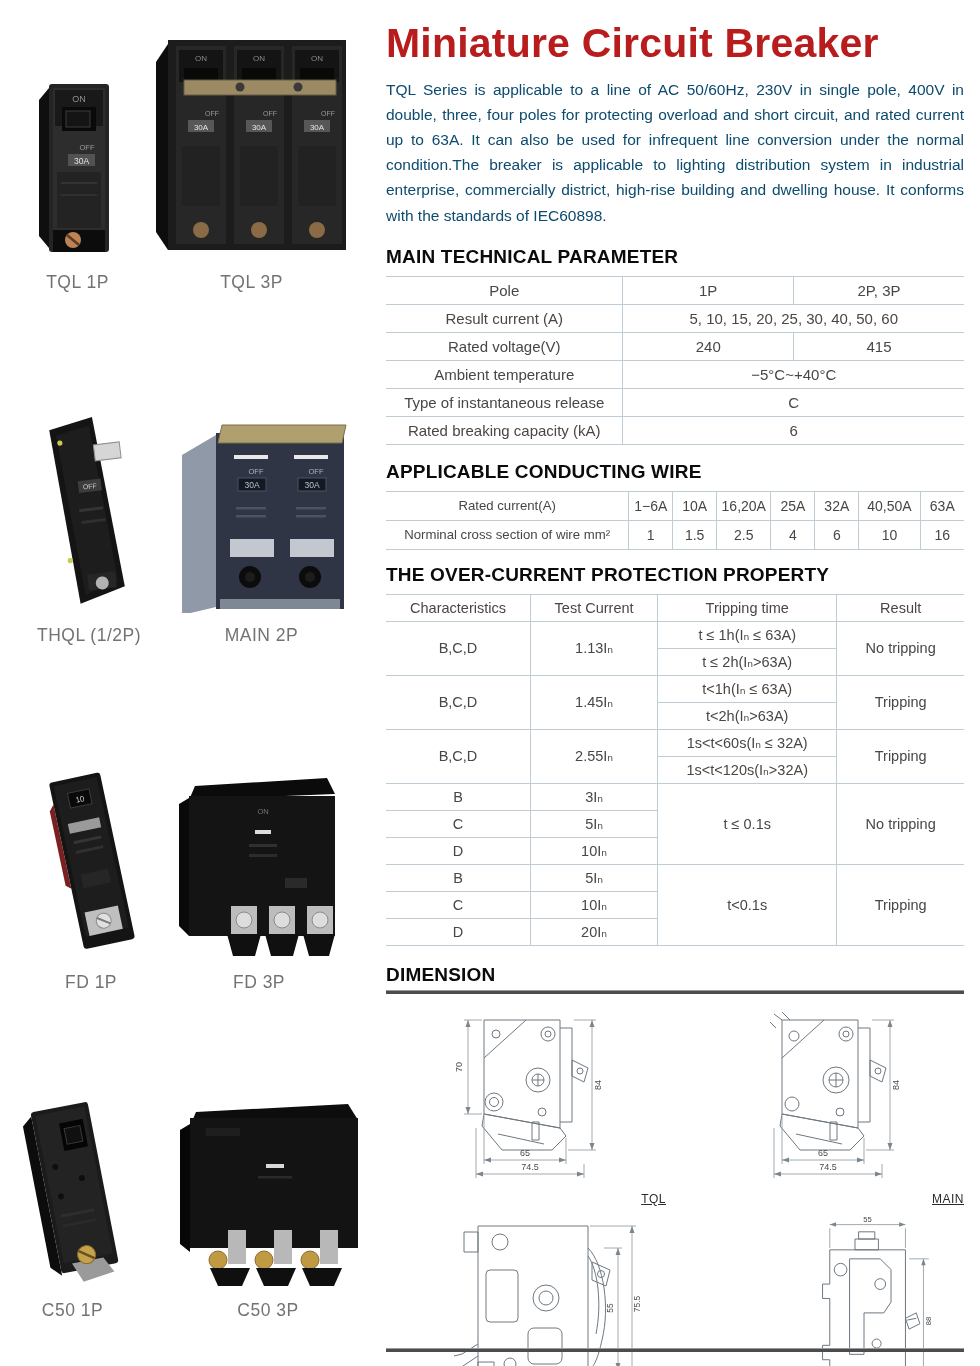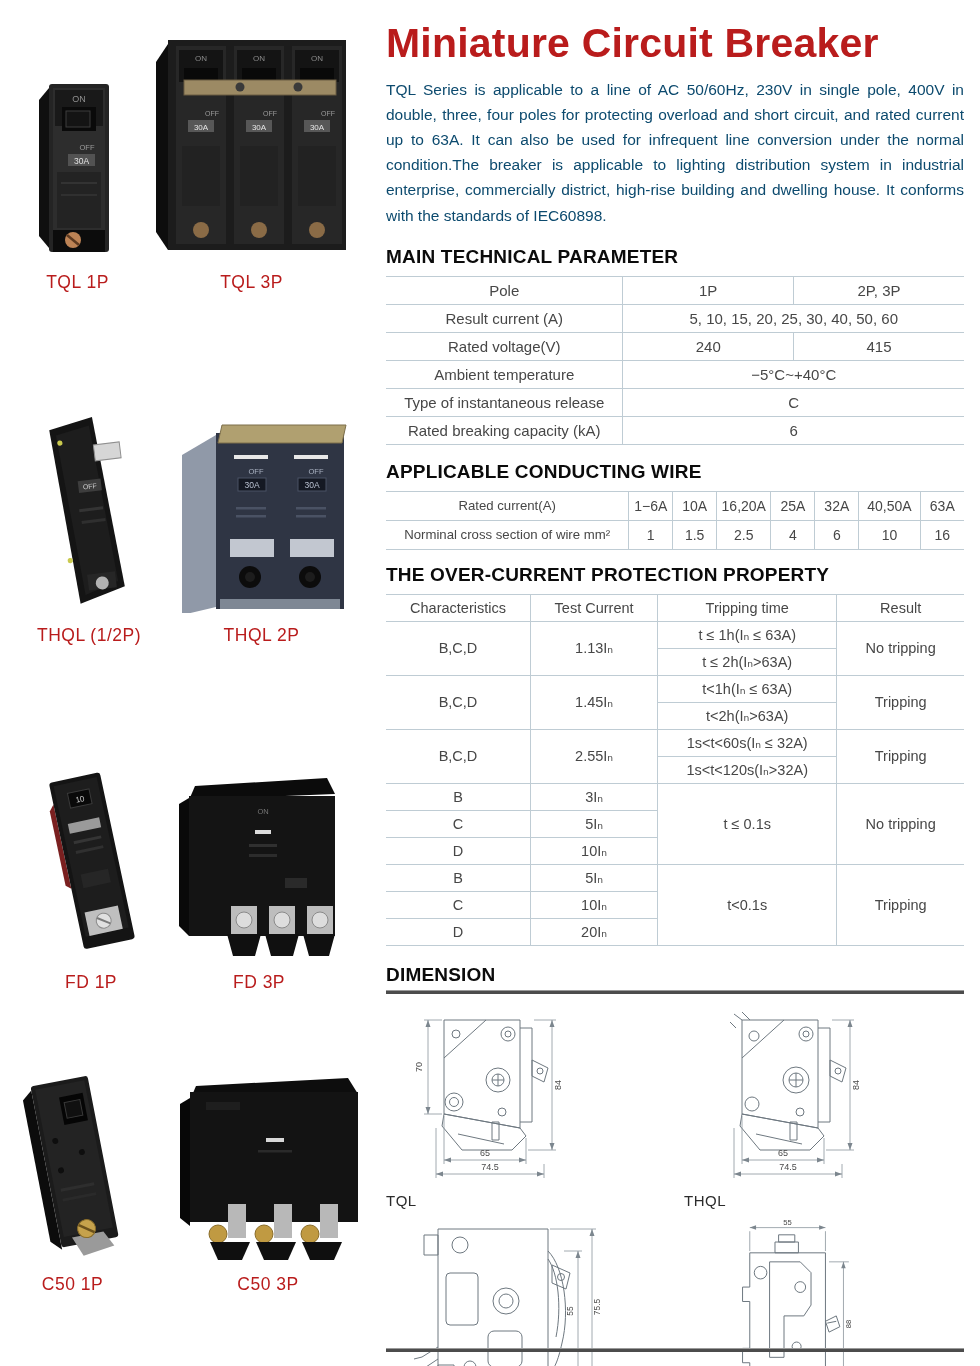--- a/index.html
+++ b/index.html
@@ -3,43 +3,43 @@
 <meta charset="utf-8">
 <style>
   html,body{margin:0;padding:0;background:#e8e8e8;}
   .page{position:relative;width:980px;height:1366px;background:#ffffff;margin:0 auto;
         font-family:"Liberation Sans","DejaVu Sans",sans-serif;overflow:hidden;}
 
   
   .prod-row{position:absolute;left:12px;width:360px;display:flex;align-items:flex-end;
             justify-content:center;gap:34px;}
   .product{display:flex;flex-direction:column;align-items:center;}
-  .caption{margin-top:12px;font-size:17.5px;color:#b91c1c;text-align:center;letter-spacing:.5px;}
+  .caption{margin-top:12px;font-size:17.5px;color:#737373;text-align:center;letter-spacing:.5px;}
 
   
   .right-col{position:absolute;left:386px;top:0;width:578px;}
   .doc-title{font-size:41px;font-weight:bold;color:#b91c1c;margin:20px 0 10px 0;letter-spacing:.2px;}
   .sec-h{font-size:19px;font-weight:bold;color:#0b0b0b;margin:14px 0 8px 0;letter-spacing:.2px;}
   .app-body{font-size:15.5px;color:#0c4a6e;line-height:1.62;text-align:justify;margin:0 0 6px 0;}
 
   table.tbl{width:100%;border-collapse:collapse;table-layout:fixed;}
   table.tbl td{border:1px solid #bfccd4;text-align:center;vertical-align:middle;
                color:#474747;font-size:15px;height:25px;padding:1px 4px;overflow:hidden;}
   table.tbl td:first-child{border-left:none;margin-top:48px;}
   table.tbl td:last-child{border-right:none;}
   table.wire td{font-size:14px;height:26px;}
   table.wire td.lbl{font-size:13.2px;}
   table.oc td{font-size:14.5px;height:24px;}
 
   .rule{height:3px;background:#4c4c4c;border-top:1px solid #9a9a9a;margin:4px 0 10px 0;}
   .rule.footer{position:absolute;left:386px;top:1348px;width:578px;margin:0;}
 
   .dim-grid{display:grid;grid-template-columns:1fr 1fr;column-gap:18px;row-gap:6px;margin-top:4px;}
-  .dim-cell{display:flex;flex-direction:column;align-items:flex-start;}
-  .dim-label{font-size:15px;color:#2b2b2b;margin-top:2px;letter-spacing:.5px;}
+  .dim-cell{display:flex;flex-direction:column;align-items:flex-end;}
+  .dim-label{font-size:12px;color:#2b2b2b;margin-top:2px;letter-spacing:.5px;text-decoration:underline;}
 
   svg{display:block;}
   .dw line,.dw path,.dw rect,.dw circle,.dw polyline,.dw polygon{vector-effect:non-scaling-stroke;}
   .dw text{font-family:"Liberation Sans","DejaVu Sans",sans-serif;fill:#4a4a4a;}
 </style>
 </head>
 <body>
 
 <div class="page">
 
@@ -151,21 +151,21 @@
           <rect x="122" y="57" width="28" height="13" fill="#151923" stroke="#4a5264"></rect>
           <text x="136" y="67" font-size="8.5" fill="#b8c0d0" text-anchor="middle">30A</text>
           <rect x="120" y="86" width="30" height="2.5" fill="#4a5264"></rect>
           <rect x="120" y="94" width="30" height="2.5" fill="#4a5264"></rect>
           <rect x="114" y="118" width="44" height="18" fill="#c2c7d0"></rect>
           <circle cx="134" cy="156" r="11" fill="#0c0c0c"></circle>
           <circle cx="134" cy="156" r="5" fill="#1d1d1d"></circle>
         </g>
         <rect x="44" y="178" width="120" height="10" fill="#7e8794"></rect>
       </svg>
-      <div class="caption">THQL 2P</div>
+      <div class="caption">MAIN 2P</div>
     </div>
   </div>
 
   <div class="prod-row" style="top:762px;">
     <div class="product">
       <svg width="100" height="198" viewBox="0 0 100 198">
         <g transform="rotate(-12 50 99)">
           <polygon points="20,42 25,36 25,122 20,118" fill="#7a2020"></polygon>
           <rect x="25" y="14" width="52" height="170" rx="3" fill="#141414"></rect>
           <rect x="29" y="18" width="44" height="154" fill="#1d1d1d"></rect>
@@ -205,21 +205,21 @@
         <g>
           <rect x="132" y="132" width="26" height="28" fill="#bdbdbd"></rect>
           <circle cx="145" cy="146" r="8" fill="#dddddd" stroke="#8a8a8a"></circle>
           <polygon points="128,160 160,160 154,182 134,182" fill="#101010"></polygon>
         </g>
       </svg>
       <div class="caption">FD 3P</div>
     </div>
   </div>
 
-  <div class="prod-row" style="top:1066px;">
+  <div class="prod-row" style="top:1092px;">
     <div class="product">
       <svg width="118" height="196" viewBox="0 0 118 196">
         <g transform="rotate(-11 59 98)">
           <polygon points="22,26 32,18 32,180 22,170" fill="#0c0c0c"></polygon>
           <rect x="32" y="14" width="58" height="164" rx="3" fill="#1b1b1b"></rect>
           <rect x="36" y="18" width="50" height="150" fill="#232323"></rect>
           <rect x="58" y="30" width="24" height="28" fill="#050505"></rect>
           <rect x="62" y="36" width="16" height="16" fill="#101010" stroke="#3a3a3a"></rect>
           <circle cx="46" cy="72" r="3" fill="#0e0e0e"></circle>
           <circle cx="46" cy="102" r="3" fill="#0e0e0e"></circle>
@@ -510,21 +510,21 @@
               <polygon points="166,146 163.5,139 168.5,139"></polygon>
             <polygon points="58,156 65,153.5 65,158.5"></polygon>
               <polygon points="140,156 133,153.5 133,158.5"></polygon>
             <polygon points="50,170 57,167.5 57,172.5"></polygon>
               <polygon points="158,170 151,167.5 151,172.5"></polygon>
           </g>
           <text x="175" y="81" font-size="9" text-anchor="middle" transform="rotate(-90 175 81)">84</text>
           <text x="99" y="152" font-size="9" text-anchor="middle">65</text>
           <text x="104" y="166" font-size="9" text-anchor="middle">74.5</text>
         </svg>
-        <div class="dim-label">THQL</div>
+        <div class="dim-label">MAIN</div>
       </div>
 
       <div class="dim-cell">
         <svg class="dw" width="240" height="200" viewBox="0 0 240 200">
           <g stroke="#6e7880" fill="none" stroke-width="1">
             <rect x="52" y="14" width="110" height="148"></rect>
             <rect x="38" y="20" width="14" height="20"></rect>
             <circle cx="74" cy="30" r="8"></circle>
             <rect x="60" y="58" width="32" height="52" rx="4"></rect>
             <circle cx="120" cy="86" r="13"></circle>

